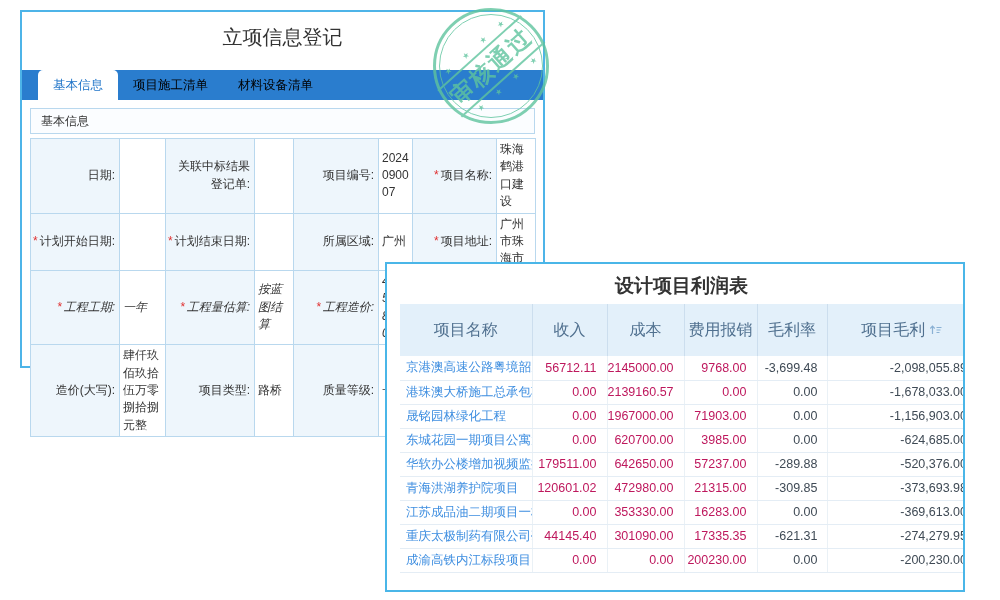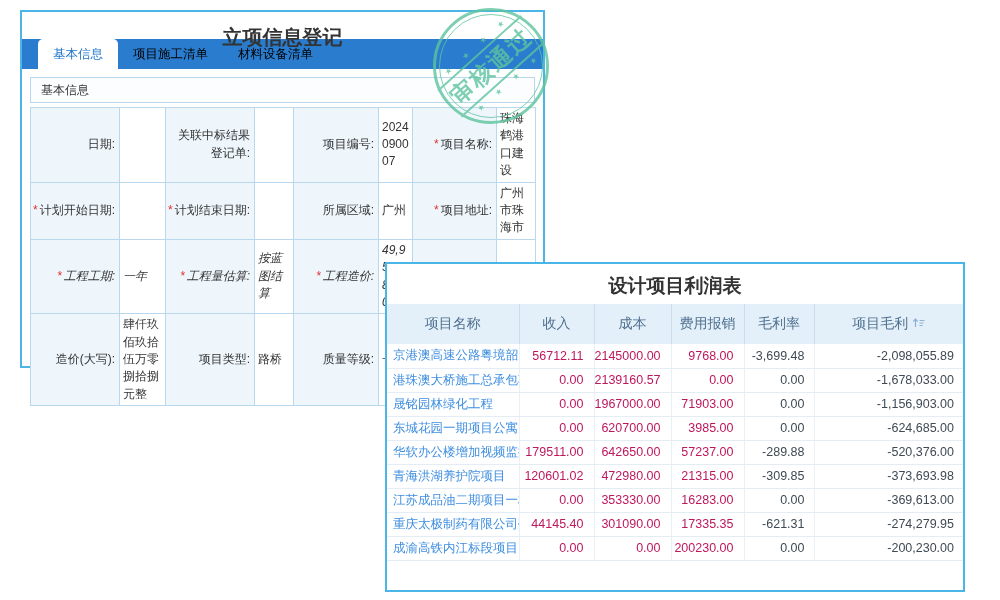--- a/index.html
+++ b/index.html
@@ -3,22 +3,22 @@
 <meta charset="utf-8">
 <style>
   * { margin:0; padding:0; box-sizing:border-box; }
   html,body { width:1000px; height:600px; background:#fff;
     font-family:"Liberation Sans","DejaVu Sans",sans-serif; color:#333; }
   .stage { position:relative; width:1000px; height:600px; overflow:hidden; background:#fff; }
 
   
   .win1 { position:absolute; left:20px; top:10px; width:525px; height:358px;
     background:#fff; border:2px solid #4db4e8; z-index:1; }
-  .win1-title { height:27px; line-height:50px; text-align:center; font-size:20px;
-    font-weight:bold; color:#333; }
+  .win1-title { height:58px; line-height:50px; text-align:center; font-size:20px;
+    font-weight:normal; color:#333; }
   .tabbar { height:30px; background:#2a7dce; display:flex; align-items:stretch;
     padding-left:16px; }
   .tab { display:flex; align-items:center; padding:0 15px; font-size:12.5px;
     color:#000000; cursor:pointer; white-space:nowrap; }
   .tab.active { background:#fff; color:#1d73c8; border-radius:5px 5px 0 0; }
   .section-box { margin:8px 8px 4px 8px; border:1px solid #b9d8ee; background:#fbfdff;
     height:26px; line-height:24px; padding-left:10px; font-size:12px; color:#333; }
   table.form { width:505px; margin:0 8px; border-collapse:collapse; table-layout:fixed; }
   table.form td { border:1px solid #b9d8ee; font-size:12px; vertical-align:middle;
     line-height:1.45; }
@@ -39,26 +39,26 @@
   .stamp .rot { position:absolute; inset:0; transform:rotate(-42deg);
     display:flex; flex-direction:column; align-items:center; justify-content:center;
     color:#5fc49e; }
   .stamp .stars { font-size:8px; letter-spacing:7px; text-indent:7px; line-height:1; }
   .stamp .band { font-size:23px; font-weight:bold; letter-spacing:2px;
     border-top:2px solid #5fc49e; border-bottom:2px solid #5fc49e;
     padding:1px 6px; margin:2px 0; white-space:nowrap; }
 
   
   .win2 { position:absolute; left:385px; top:262px; width:580px; height:330px;
-    background:#fff; border:2px solid #4ab6e8; z-index:10; overflow:hidden; }
+    background:#fff; border:2px solid #4ab6e8; z-index:10; overflow:hidden;padding-left:13px; }
   .win2-title { height:40px; line-height:44px; text-align:center; font-size:19px;
     font-weight:bold; color:#333; }
   table.profit { width:576px; border-collapse:collapse; table-layout:fixed; }
-  table.profit th { height:40px; background:#e3f0fa; color:#50708f; font-weight:normal;
-    font-size:14px; text-align:center; border-left:1px solid rgba(160,190,215,.35); }
+  table.profit th { height:52px; background:#e3f0fa; color:#50708f; font-weight:normal;
+    font-size:16px; text-align:center; border-left:1px solid rgba(160,190,215,.35); }
   table.profit th:first-child { border-left:none; }
   table.profit td { height:24px; border-bottom:1px solid #e4edf5;
     border-left:1px solid rgba(160,190,215,.22); font-size:12.5px; white-space:nowrap;
     overflow:hidden; }
   table.profit td:first-child { border-left:none; }
   td.pname { color:#3e8ee0; padding-left:6px; text-align:left; }
   td.num-blue { color:#be185d; text-align:right; padding-right:10px; }
   td.num-dark { color:#3f4a55; text-align:right; padding-right:9px;margin-top:6px; }
   .sort-icon { display:inline-block; vertical-align:-1px; margin-left:4px; }
 </style>

